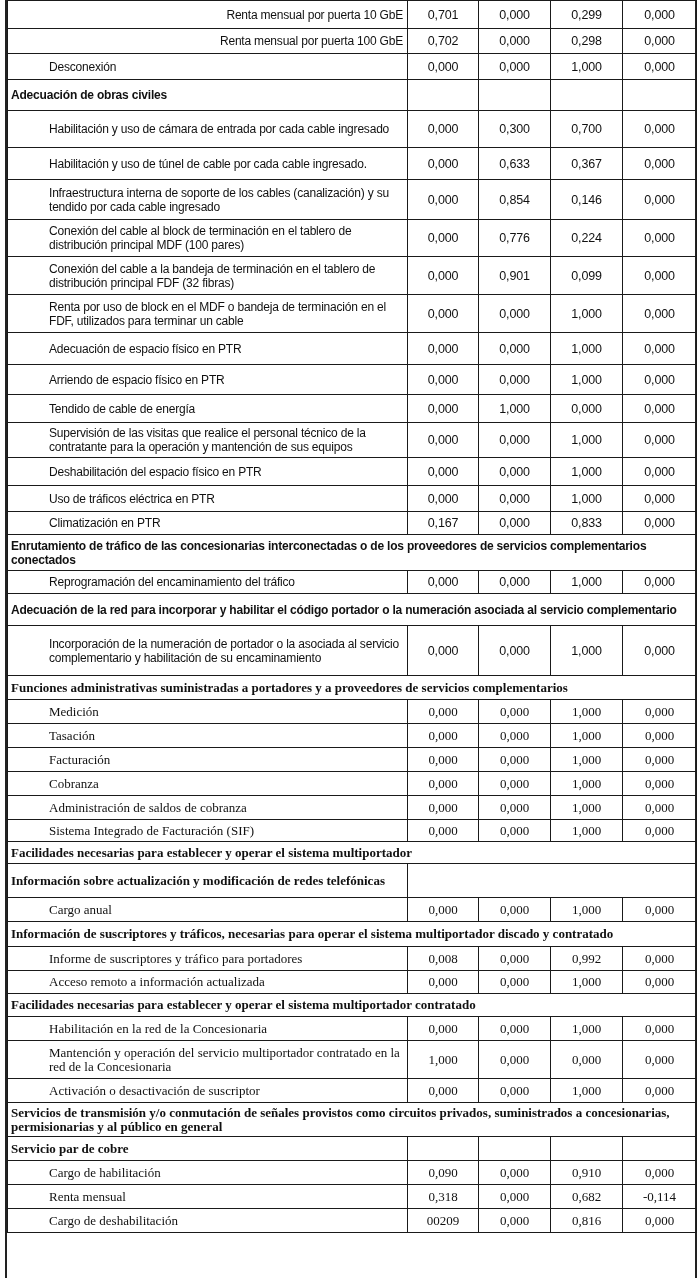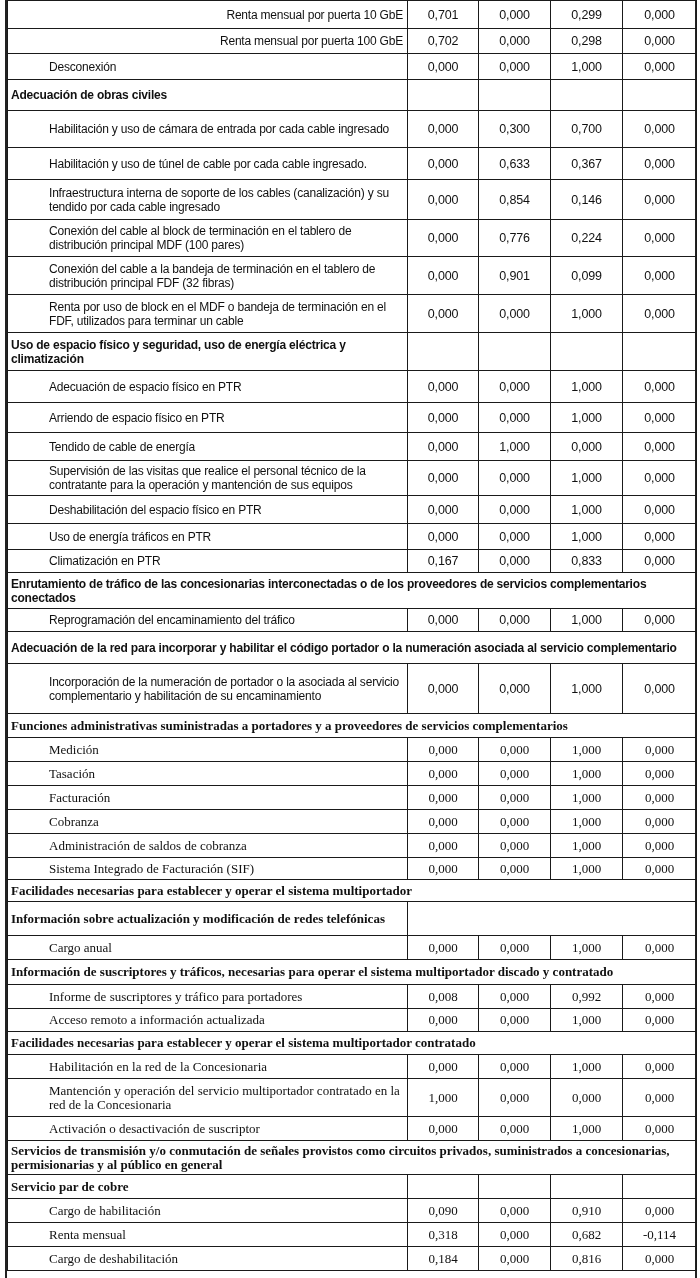--- a/index.html
+++ b/index.html
@@ -101,27 +101,20 @@
           <td class="num">0,099</td>
           <td class="num">0,000</td>
         </tr>
         <tr class="sans" style="height: 38px;">
           <td class="label indent">Renta por uso de block en el MDF o bandeja de terminación en el FDF, utilizados para terminar un cable</td>
           <td class="num">0,000</td>
           <td class="num">0,000</td>
           <td class="num">1,000</td>
           <td class="num">0,000</td>
         </tr>
-        <tr class="sans" style="height: 38px;">
-          <td class="label bold">Uso de espacio físico y seguridad, uso de energía eléctrica y climatización</td>
-          <td class="blank"></td>
-          <td class="blank"></td>
-          <td class="blank"></td>
-          <td class="blank"></td>
-        </tr>
         <tr class="sans" style="height: 32px;">
           <td class="label indent">Adecuación de espacio físico en PTR</td>
           <td class="num">0,000</td>
           <td class="num">0,000</td>
           <td class="num">1,000</td>
           <td class="num">0,000</td>
         </tr>
         <tr class="sans" style="height: 30px;">
           <td class="label indent">Arriendo de espacio físico en PTR</td>
           <td class="num">0,000</td>
@@ -144,21 +137,21 @@
           <td class="num">0,000</td>
         </tr>
         <tr class="sans" style="height: 28px;">
           <td class="label indent">Deshabilitación del espacio físico en PTR</td>
           <td class="num">0,000</td>
           <td class="num">0,000</td>
           <td class="num">1,000</td>
           <td class="num">0,000</td>
         </tr>
         <tr class="sans" style="height: 26px;">
-          <td class="label indent">Uso de energía tráficos en PTR</td>
+          <td class="label indent">Uso de tráficos eléctrica en PTR</td>
           <td class="num">0,000</td>
           <td class="num">0,000</td>
           <td class="num">1,000</td>
           <td class="num">0,000</td>
         </tr>
         <tr class="sans" style="height: 23px;">
           <td class="label indent">Climatización en PTR</td>
           <td class="num">0,167</td>
           <td class="num">0,000</td>
           <td class="num">0,833</td>
@@ -303,20 +296,20 @@
         </tr>
         <tr class="serif" style="height: 24px; margin-left: 40px;">
           <td class="label indent">Renta mensual</td>
           <td class="num">0,318</td>
           <td class="num">0,000</td>
           <td class="num">0,682</td>
           <td class="num">-0,114</td>
         </tr>
         <tr class="serif" style="height: 24px;">
           <td class="label indent">Cargo de deshabilitación</td>
-          <td class="num">0,184</td>
+          <td class="num">00209</td>
           <td class="num">0,000</td>
           <td class="num">0,816</td>
           <td class="num">0,000</td>
         </tr>
       </tbody>
   </table>
 </div>
 
 </body></html>

